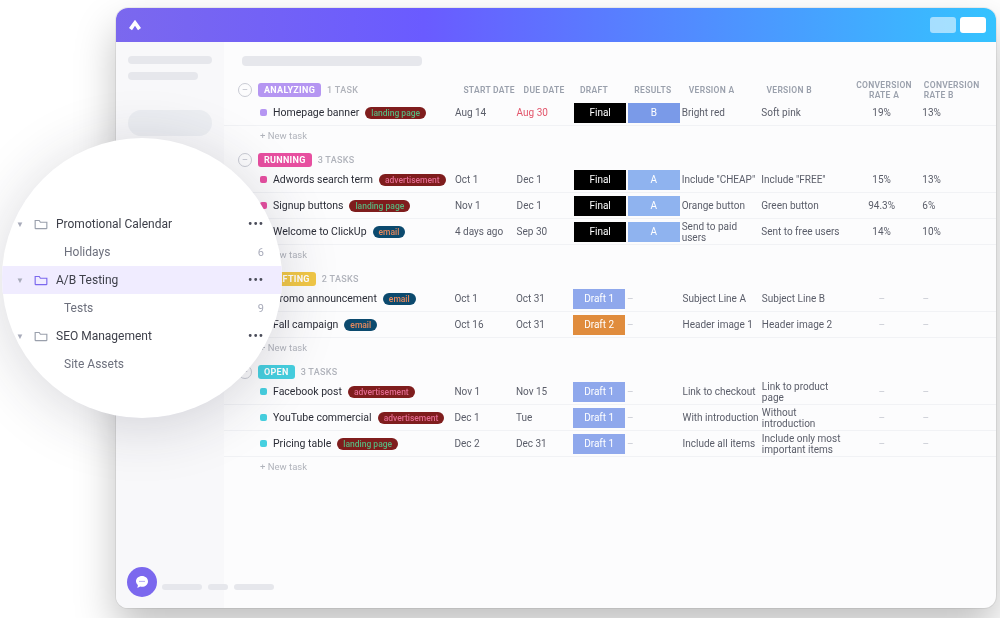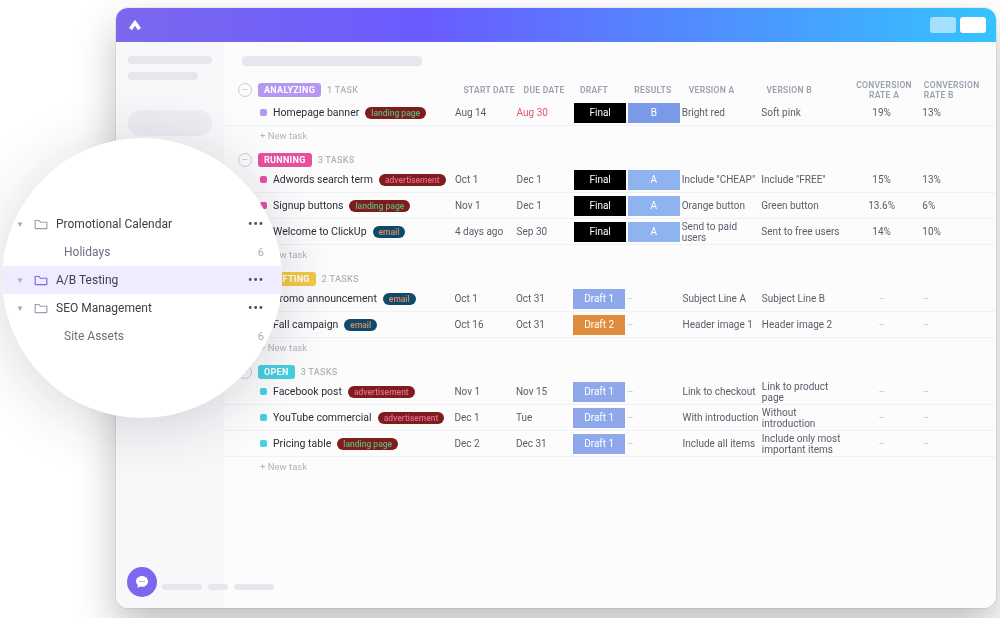--- a/index.html
+++ b/index.html
@@ -175,21 +175,21 @@
               <div class="cell c-start">Nov 1</div>
               <div class="cell c-due">Dec 1</div>
               <div class="chip-wrap c-draft">
                 <div class="chip final">Final</div>
               </div>
               <div class="chip-wrap c-results">
                 <div class="chip a">A</div>
               </div>
               <div class="cell c-va">Orange button</div>
               <div class="cell c-vb">Green button</div>
-              <div class="cell c-cra">13.6%</div>
+              <div class="cell c-cra">94.3%</div>
               <div class="cell c-crb">6%</div>
             </div>
             <div class="table-row">
               <div class="task-cell">
                 <span class="dot" style="background: rgb(231, 79, 160);"></span>
                 <span class="task-name">Welcome to ClickUp</span>
                 <span class="tag email">email</span>
               </div>
               <div class="spacer"></div>
               <div class="cell c-start">4 days ago</div>
@@ -369,20 +369,24 @@
         <span class="count">6</span>
       </div>
       <div class="lens-row selected">
         <span class="chev">▼</span>
         <svg class="fold" viewBox="0 0 24 20">
           <path fill="none" stroke="#7b68ee" stroke-width="2" d="M2 4h7l2 3h11v10a1 1 0 0 1-1 1H3a1 1 0 0 1-1-1z"></path>
         </svg>
         <span class="label">A/B Testing</span>
         <span class="dots">•••</span>
       </div>
+      <div class="lens-row child">
+        <span class="label">Tests</span>
+        <span class="count">9</span>
+      </div>
       <div class="lens-row">
         <span class="chev">▼</span>
         <svg class="fold" viewBox="0 0 24 20">
           <path fill="none" stroke="#9aa0ac" stroke-width="2" d="M2 4h7l2 3h11v10a1 1 0 0 1-1 1H3a1 1 0 0 1-1-1z"></path>
         </svg>
         <span class="label">SEO Management</span>
         <span class="dots">•••</span>
       </div>
       <div class="lens-row child">
         <span class="label">Site Assets</span>

